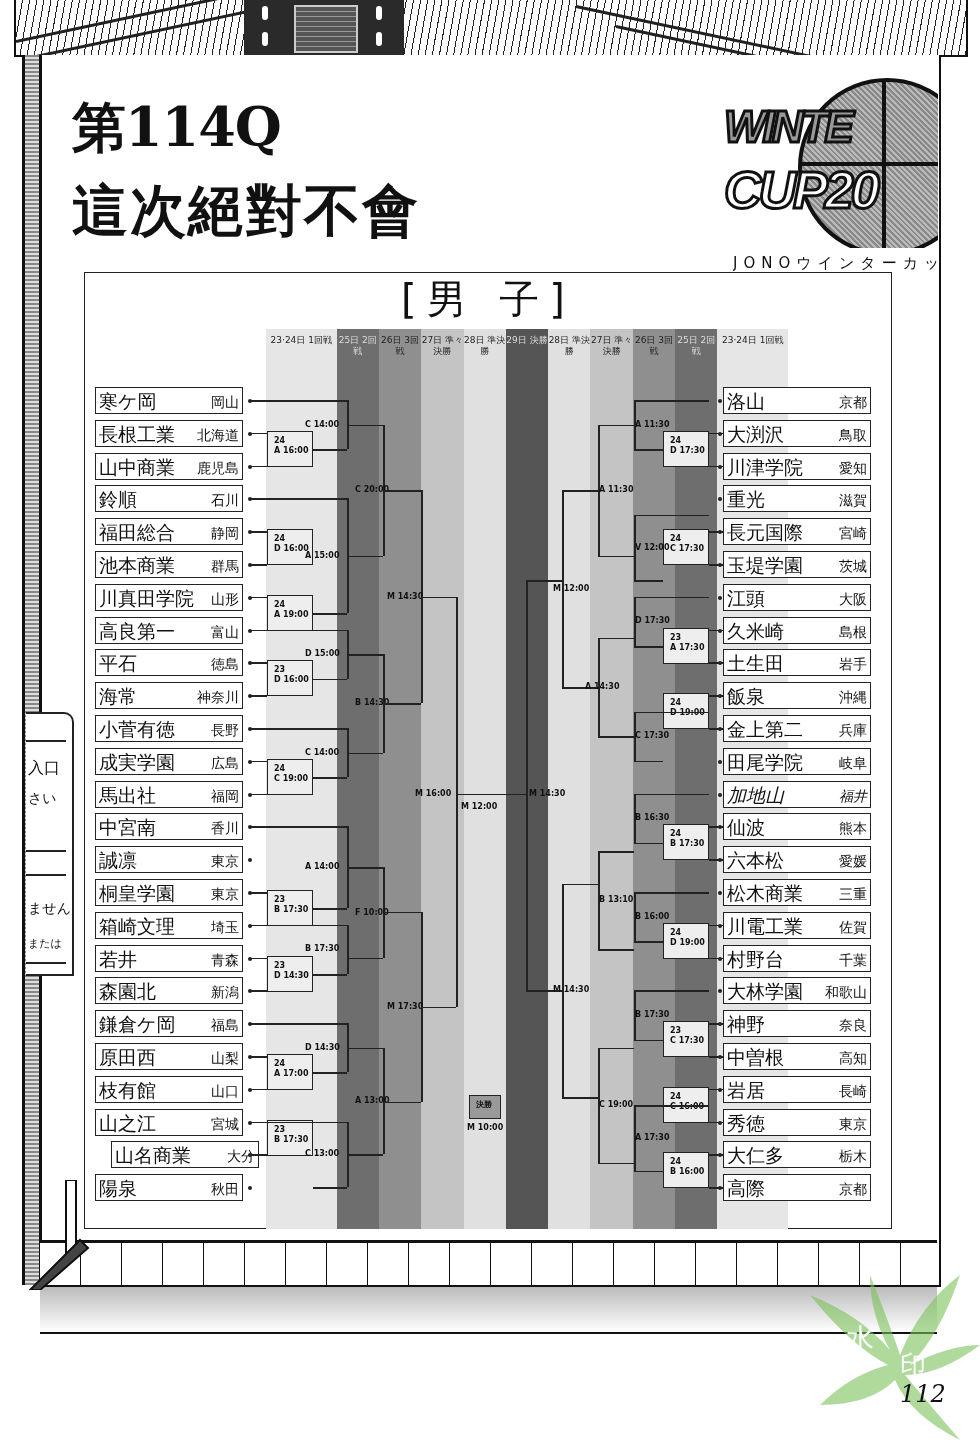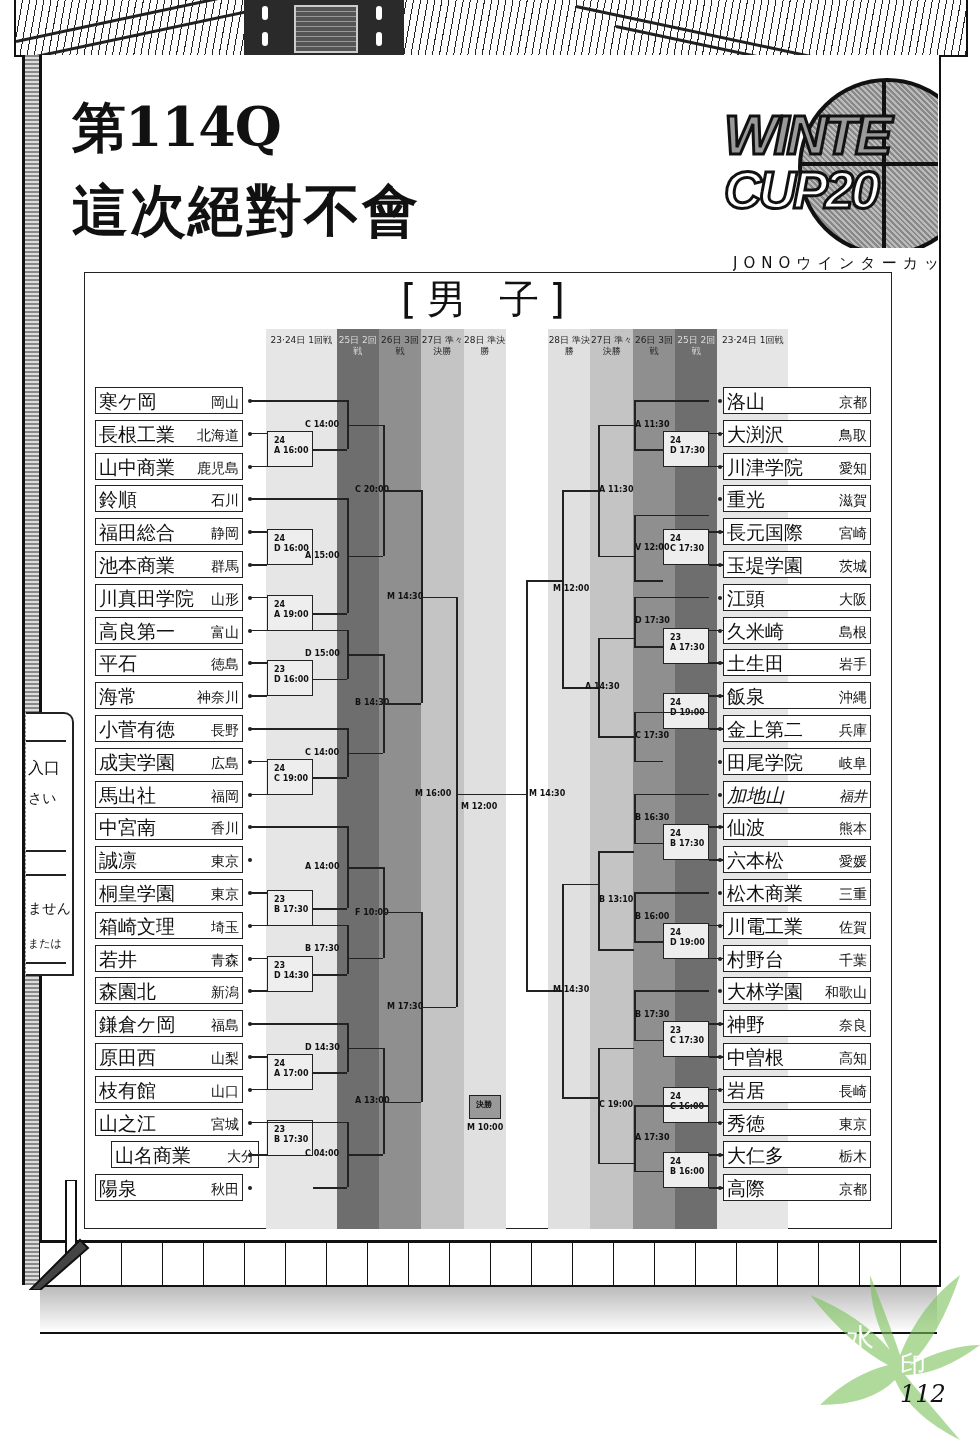--- a/index.html
+++ b/index.html
@@ -17,21 +17,21 @@
   .side-sign .bar{position:absolute;left:0;width:40px;height:2px;background:#222;}
   .floor{position:absolute;left:40px;top:1240px;width:897px;height:60px;background:repeating-linear-gradient(90deg,#fff 0 40px,#111 40px 41px);border-top:3px solid #111;}
   .floor2{position:absolute;left:40px;top:1285px;width:897px;height:45px;background:linear-gradient(#bbb,#fff);border-top:2px solid #111;border-bottom:2px solid #111;}
   .pole{position:absolute;left:0;top:1180px;width:90px;height:110px;}
   .title1{position:absolute;left:72px;top:100px;font-family:"DejaVu Serif","Liberation Serif",serif;font-weight:bold;font-size:54px;letter-spacing:-1px;line-height:1;}
   .title2{position:absolute;left:72px;top:182px;font-family:"DejaVu Serif","Liberation Serif",serif;font-weight:bold;font-size:56px;letter-spacing:2px;line-height:1;}
   .logo{position:absolute;left:718px;top:78px;width:220px;height:170px;overflow:hidden;}
   .logo .ball{position:absolute;left:80px;top:0;width:170px;height:170px;border-radius:50%;background:repeating-linear-gradient(45deg,#888 0 2px,#bbb 2px 4px);border:4px solid #111;}
   .logo .ball:before{content:"";position:absolute;left:80px;top:0;width:4px;height:170px;background:#111;}
   .logo .ball:after{content:"";position:absolute;left:0;top:80px;width:170px;height:4px;background:#111;}
-  .logo .w1{position:absolute;left:6px;top:24px;font-family:"Liberation Sans",sans-serif;font-weight:bold;font-style:italic;font-size:56px;color:#999;-webkit-text-stroke:3px #111;letter-spacing:-3px;}
+  .logo .w1{position:absolute;left:6px;top:24px;font-family:"Liberation Sans",sans-serif;font-weight:bold;font-style:italic;font-size:44px;color:#999;-webkit-text-stroke:3px #111;letter-spacing:-3px;}
   .logo .w2{position:absolute;left:6px;top:82px;font-family:"Liberation Sans",sans-serif;font-weight:bold;font-style:italic;font-size:52px;color:#fff;-webkit-text-stroke:3px #111;letter-spacing:-3px;}
   .logo-sub{position:absolute;left:733px;top:254px;font-size:15px;letter-spacing:6px;white-space:nowrap;width:205px;overflow:hidden;}
   .bracket{position:absolute;left:84px;top:272px;width:806px;height:955px;border:1.5px solid #222;background:#fff;}
   .bracket-title{position:absolute;left:0;right:0;top:6px;text-align:center;font-size:40px;letter-spacing:10px;line-height:1;}
   .cols{position:absolute;left:181px;top:56px;width:522px;height:900px;}
   .col{position:absolute;top:0;height:900px;}
   .col .hdr{position:absolute;top:6px;left:0;right:0;text-align:center;font-size:9px;line-height:11px;color:#222;}
   .team{position:absolute;width:148px;height:27px;border:1.5px solid #222;background:#fff;box-sizing:border-box;}
   .team .nm{position:absolute;left:3px;top:2px;font-size:19px;line-height:22px;}
   .team .pref{position:absolute;right:3px;top:6px;font-size:14px;line-height:16px;}
@@ -103,20 +103,23 @@
         <div class="hdr" style="color: rgb(221, 221, 221);">25日 2回戦</div>
       </div>
       <div class="col" style="left: 112.865px; width: 42.3243px; background: rgb(143, 143, 143);">
         <div class="hdr" style="color: rgb(34, 34, 34);">26日 3回戦</div>
       </div>
       <div class="col" style="left: 155.189px; width: 42.3243px; background: rgb(196, 196, 196);">
         <div class="hdr" style="color: rgb(34, 34, 34);">27日 準々決勝</div>
       </div>
       <div class="col" style="left: 197.514px; width: 42.3243px; background: rgb(224, 224, 224);">
         <div class="hdr" style="color: rgb(34, 34, 34);">28日 準決勝</div>
+      </div>
+      <div class="col" style="left: 239.838px; width: 42.3243px; background: rgb(85, 85, 85);">
+        <div class="hdr" style="color: rgb(221, 221, 221);">29日 決勝</div>
       </div>
       <div class="col" style="left: 282.162px; width: 42.3243px; background: rgb(224, 224, 224);">
         <div class="hdr" style="color: rgb(34, 34, 34);">28日 準決勝</div>
       </div>
       <div class="col" style="left: 324.486px; width: 42.3243px; background: rgb(196, 196, 196);">
         <div class="hdr" style="color: rgb(34, 34, 34);">27日 準々決勝</div>
       </div>
       <div class="col" style="left: 366.811px; width: 42.3243px; background: rgb(143, 143, 143);">
         <div class="hdr" style="color: rgb(34, 34, 34);">26日 3回戦</div>
       </div>
@@ -515,21 +518,21 @@
       <div class="ln" style="left: 228px; top: 701px; width: 34px; height: 1.5px;"></div>
       <div class="ln" style="left: 166px; top: 651.8px; width: 96px; height: 1.5px;"></div>
       <div class="mlabel" style="left: 220px; top: 671.4px;">B 17:30</div>
       <div class="ln" style="left: 262px; top: 750.2px; width: 1.5px; height: 49.2px;"></div>
       <div class="ln" style="left: 228px; top: 799.4px; width: 34px; height: 1.5px;"></div>
       <div class="ln" style="left: 166px; top: 750.2px; width: 96px; height: 1.5px;"></div>
       <div class="mlabel" style="left: 220px; top: 769.8px;">D 14:30</div>
       <div class="ln" style="left: 262px; top: 848.6px; width: 1.5px; height: 65.6px;"></div>
       <div class="ln" style="left: 228px; top: 914.2px; width: 34px; height: 1.5px;"></div>
       <div class="ln" style="left: 166px; top: 848.6px; width: 96px; height: 1.5px;"></div>
-      <div class="mlabel" style="left: 220px; top: 876.4px;">C 04:00</div>
+      <div class="mlabel" style="left: 220px; top: 876.4px;">C 13:00</div>
       <div class="ln" style="left: 298px; top: 151.6px; width: 1.5px; height: 131.2px;"></div>
       <div class="ln" style="left: 262px; top: 151.6px; width: 36px; height: 1.5px;"></div>
       <div class="ln" style="left: 262px; top: 282.8px; width: 36px; height: 1.5px;"></div>
       <div class="mlabel" style="left: 270px; top: 212.2px;">C 20:00</div>
       <div class="ln" style="left: 298px; top: 381.2px; width: 1.5px; height: 98.4px;"></div>
       <div class="ln" style="left: 262px; top: 381.2px; width: 36px; height: 1.5px;"></div>
       <div class="ln" style="left: 262px; top: 479.6px; width: 36px; height: 1.5px;"></div>
       <div class="mlabel" style="left: 270px; top: 425.4px;">B 14:30</div>
       <div class="ln" style="left: 298px; top: 594.4px; width: 1.5px; height: 90.2px;"></div>
       <div class="ln" style="left: 262px; top: 594.4px; width: 36px; height: 1.5px;"></div>

